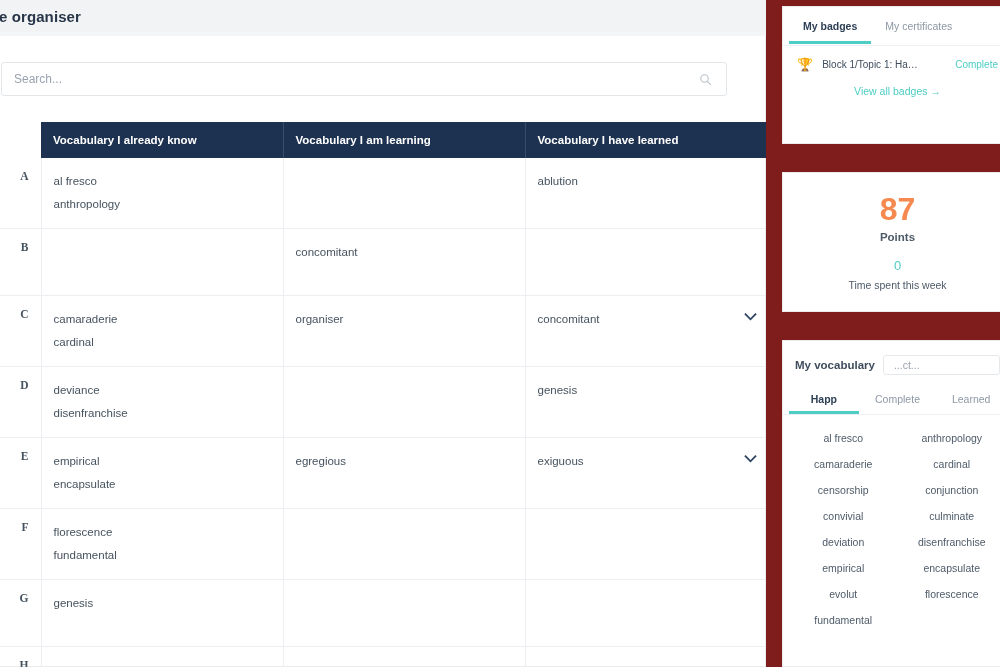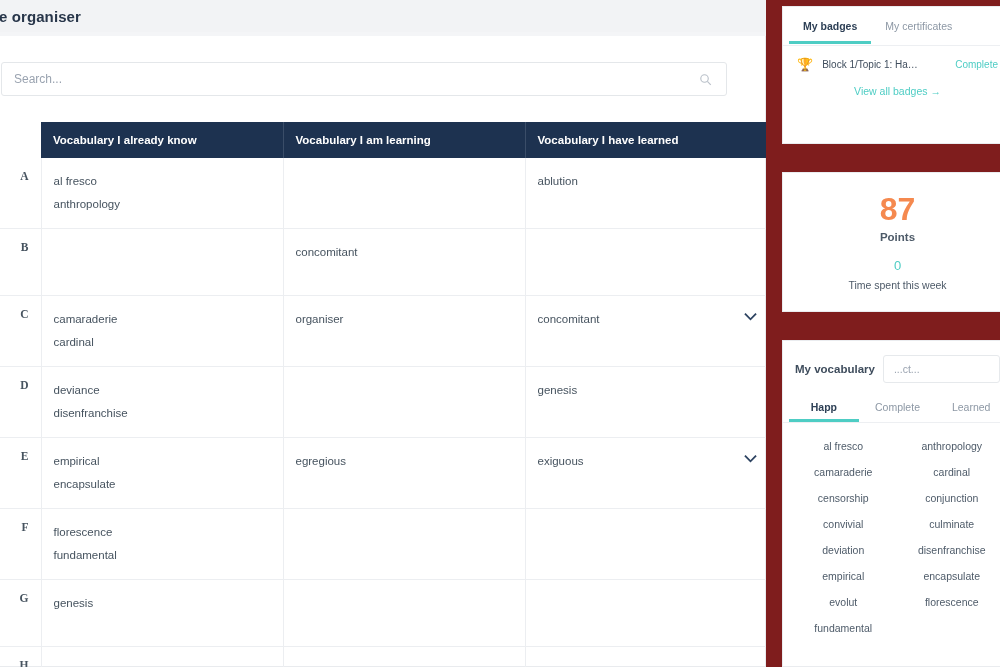--- a/index.html
+++ b/index.html
@@ -126,21 +126,21 @@
   .points-number{font-size:32px;font-weight:700;color:#f5894f;line-height:1;}
   .points-label{font-size:11.5px;color:#4d5a68;font-weight:700;margin-top:6px;}
   .time-number{font-size:13px;color:#4ecdc4;margin-top:16px;line-height:1;}
   .time-label{font-size:10.5px;color:#4d5a68;margin-top:7px;}
 
   
   .panel-vocab{position:absolute;left:16px;top:340px;width:230px;height:327px;}
   .vocab-head{display:flex;align-items:center;padding:14px 12px 10px 12px;gap:8px;}
   .vocab-title{font-size:11.5px;color:#3f4d5d;font-weight:600;white-space:nowrap;}
   .vocab-filter{
-    flex:1;height:28px;border:1px solid #e6e9ec;border-radius:3px;
+    flex:1;height:20px;border:1px solid #e6e9ec;border-radius:3px;
     display:flex;align-items:center;padding:0 8px;box-sizing:border-box;
     background:#fff;
   }
   .vocab-filter input{
     border:none;outline:none;background:transparent;font-family:inherit;
     font-size:10.5px;color:#8f99a5;width:100%;
   }
   .vocab-filter input::placeholder{color:#9aa3b0;}
   .vocab-tabs{display:flex;padding:0 4px;}
   .vtab{

